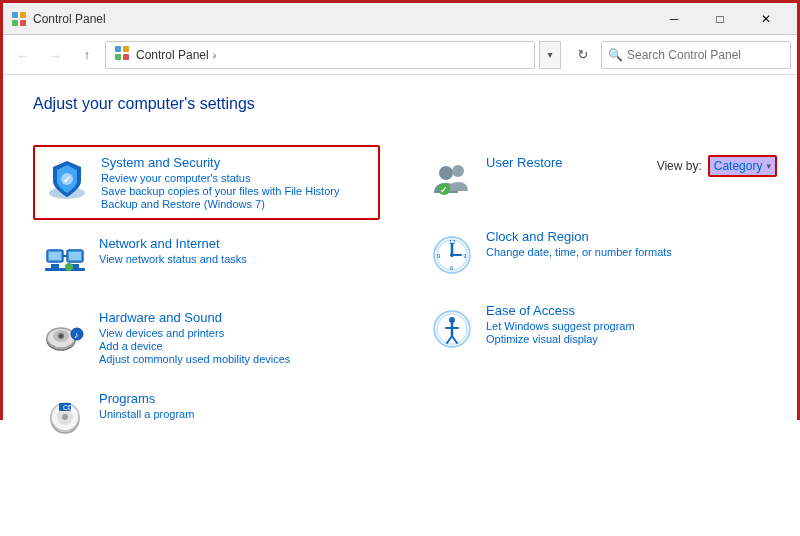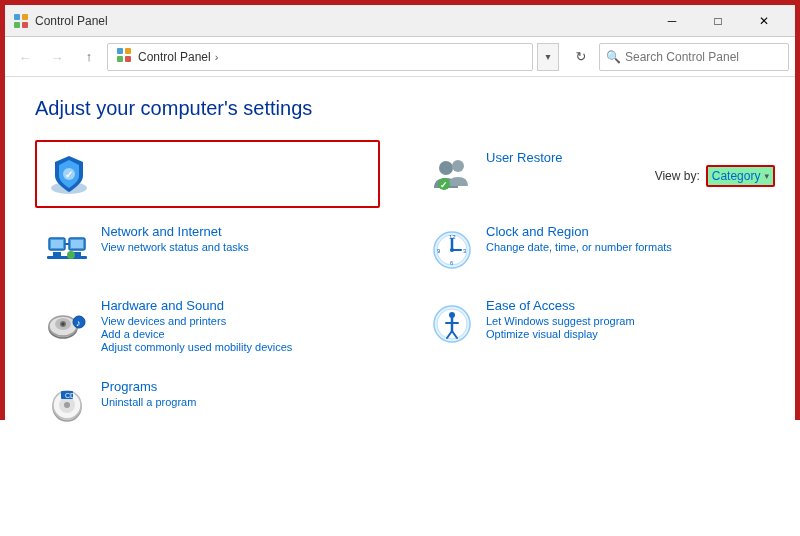--- a/index.html
+++ b/index.html
@@ -63,37 +63,37 @@
 
     
     .main-content {
       background: #fff;
       padding: 20px 30px;
       height: calc(536px - 72px);
       overflow-y: auto;
     }
 
     .page-title {
-      font-size: 20px; color: #003399; font-weight: 300; margin-bottom: 20px;
+      font-size: 16px; color: #003399; font-weight: 300; margin-bottom: 32px;
     }
 
     .view-by-bar {
       position: absolute;
-      top: 88px;
+      top: 80px;
       right: 20px;
       display: flex;
       align-items: center;
       gap: 6px;
       font-size: 12px;
       color: #333;
     }
     .view-by-label { color: #333; }
     .view-by-dropdown-wrapper {
       border: 2px solid #cc0000; display: flex; align-items: center; padding: 2px 4px;
-      cursor: pointer; border-radius: 2px; background: #86efac;
+      cursor: pointer; border-radius: 2px; background: #c4b5fd;
     }
     .view-by-dropdown-text { color: #0066cc; font-size: 12px; }
     .view-by-chevron { color: #555; font-size: 9px; margin-left: 4px; }
 
     
     .categories-grid {
       display: grid;
       grid-template-columns: 1fr 1fr;
       gap: 0;
     }
@@ -119,21 +119,21 @@
       width: 48px; height: 48px; flex-shrink: 0; margin-right: 10px;
       display: flex; align-items: center; justify-content: center;
     }
 
     .cat-text { flex: 1; }
     .cat-title { font-size: 13px; color: #0066cc; font-weight: 400; margin-bottom: 2px; }
     .cat-link {
       font-size: 11px; color: #0066cc; display: block; margin-top: 1px; cursor: pointer;
     }
 
-    .window-frame { border: 5px solid #b91c1c; height: 420px; position: relative; }
+    .window-frame { border: 3px solid #b91c1c; height: 420px; position: relative; }
   </style>
 </head>
 <body>
 
 <div class="window-frame">
 
   <div class="title-bar">
     <svg class="title-bar-icon" viewBox="0 0 16 16">
       <rect x="1" y="1" width="6" height="6" fill="#4a9fd4" rx="1"></rect>
       <rect x="9" y="1" width="6" height="6" fill="#e8a020" rx="1"></rect>
@@ -191,20 +191,26 @@
         <div class="category-item highlighted">
           <div class="cat-icon">
             <svg width="48" height="48" viewBox="0 0 48 48">
               <ellipse cx="24" cy="38" rx="18" ry="6" fill="#1a6ab0" opacity="0.3"></ellipse>
               <path d="M24 6 L38 12 L38 26 C38 34 24 42 24 42 C24 42 10 34 10 26 L10 12 Z" fill="#1565c0"></path>
               <path d="M24 10 L34 15 L34 26 C34 32 24 38 24 38 C24 38 14 32 14 26 L14 15 Z" fill="#42a5f5"></path>
               <circle cx="24" cy="24" r="6" fill="#fff" opacity="0.5"></circle>
               <text x="20" y="28" fill="#fff" font-size="10" font-weight="bold">✓</text>
             </svg>
           </div>
+          <div class="cat-text">
+            <div class="cat-title">System and Security</div>
+            <span class="cat-link">Review your computer's status</span>
+            <span class="cat-link">Save backup copies of your files with File History</span>
+            <span class="cat-link">Backup and Restore (Windows 7)</span>
+          </div>
         </div>
 
         <div class="category-item">
           <div class="cat-icon">
             <svg width="48" height="48" viewBox="0 0 48 48">
               <rect x="6" y="14" width="16" height="12" rx="2" fill="#4a9fd4" stroke="#1565c0" stroke-width="1.5"></rect>
               <rect x="8" y="16" width="12" height="8" fill="#90caf9"></rect>
               <rect x="10" y="28" width="8" height="4" fill="#1565c0"></rect>
               <rect x="26" y="14" width="16" height="12" rx="2" fill="#4a9fd4" stroke="#1565c0" stroke-width="1.5"></rect>
               <rect x="28" y="16" width="12" height="8" fill="#90caf9"></rect>

